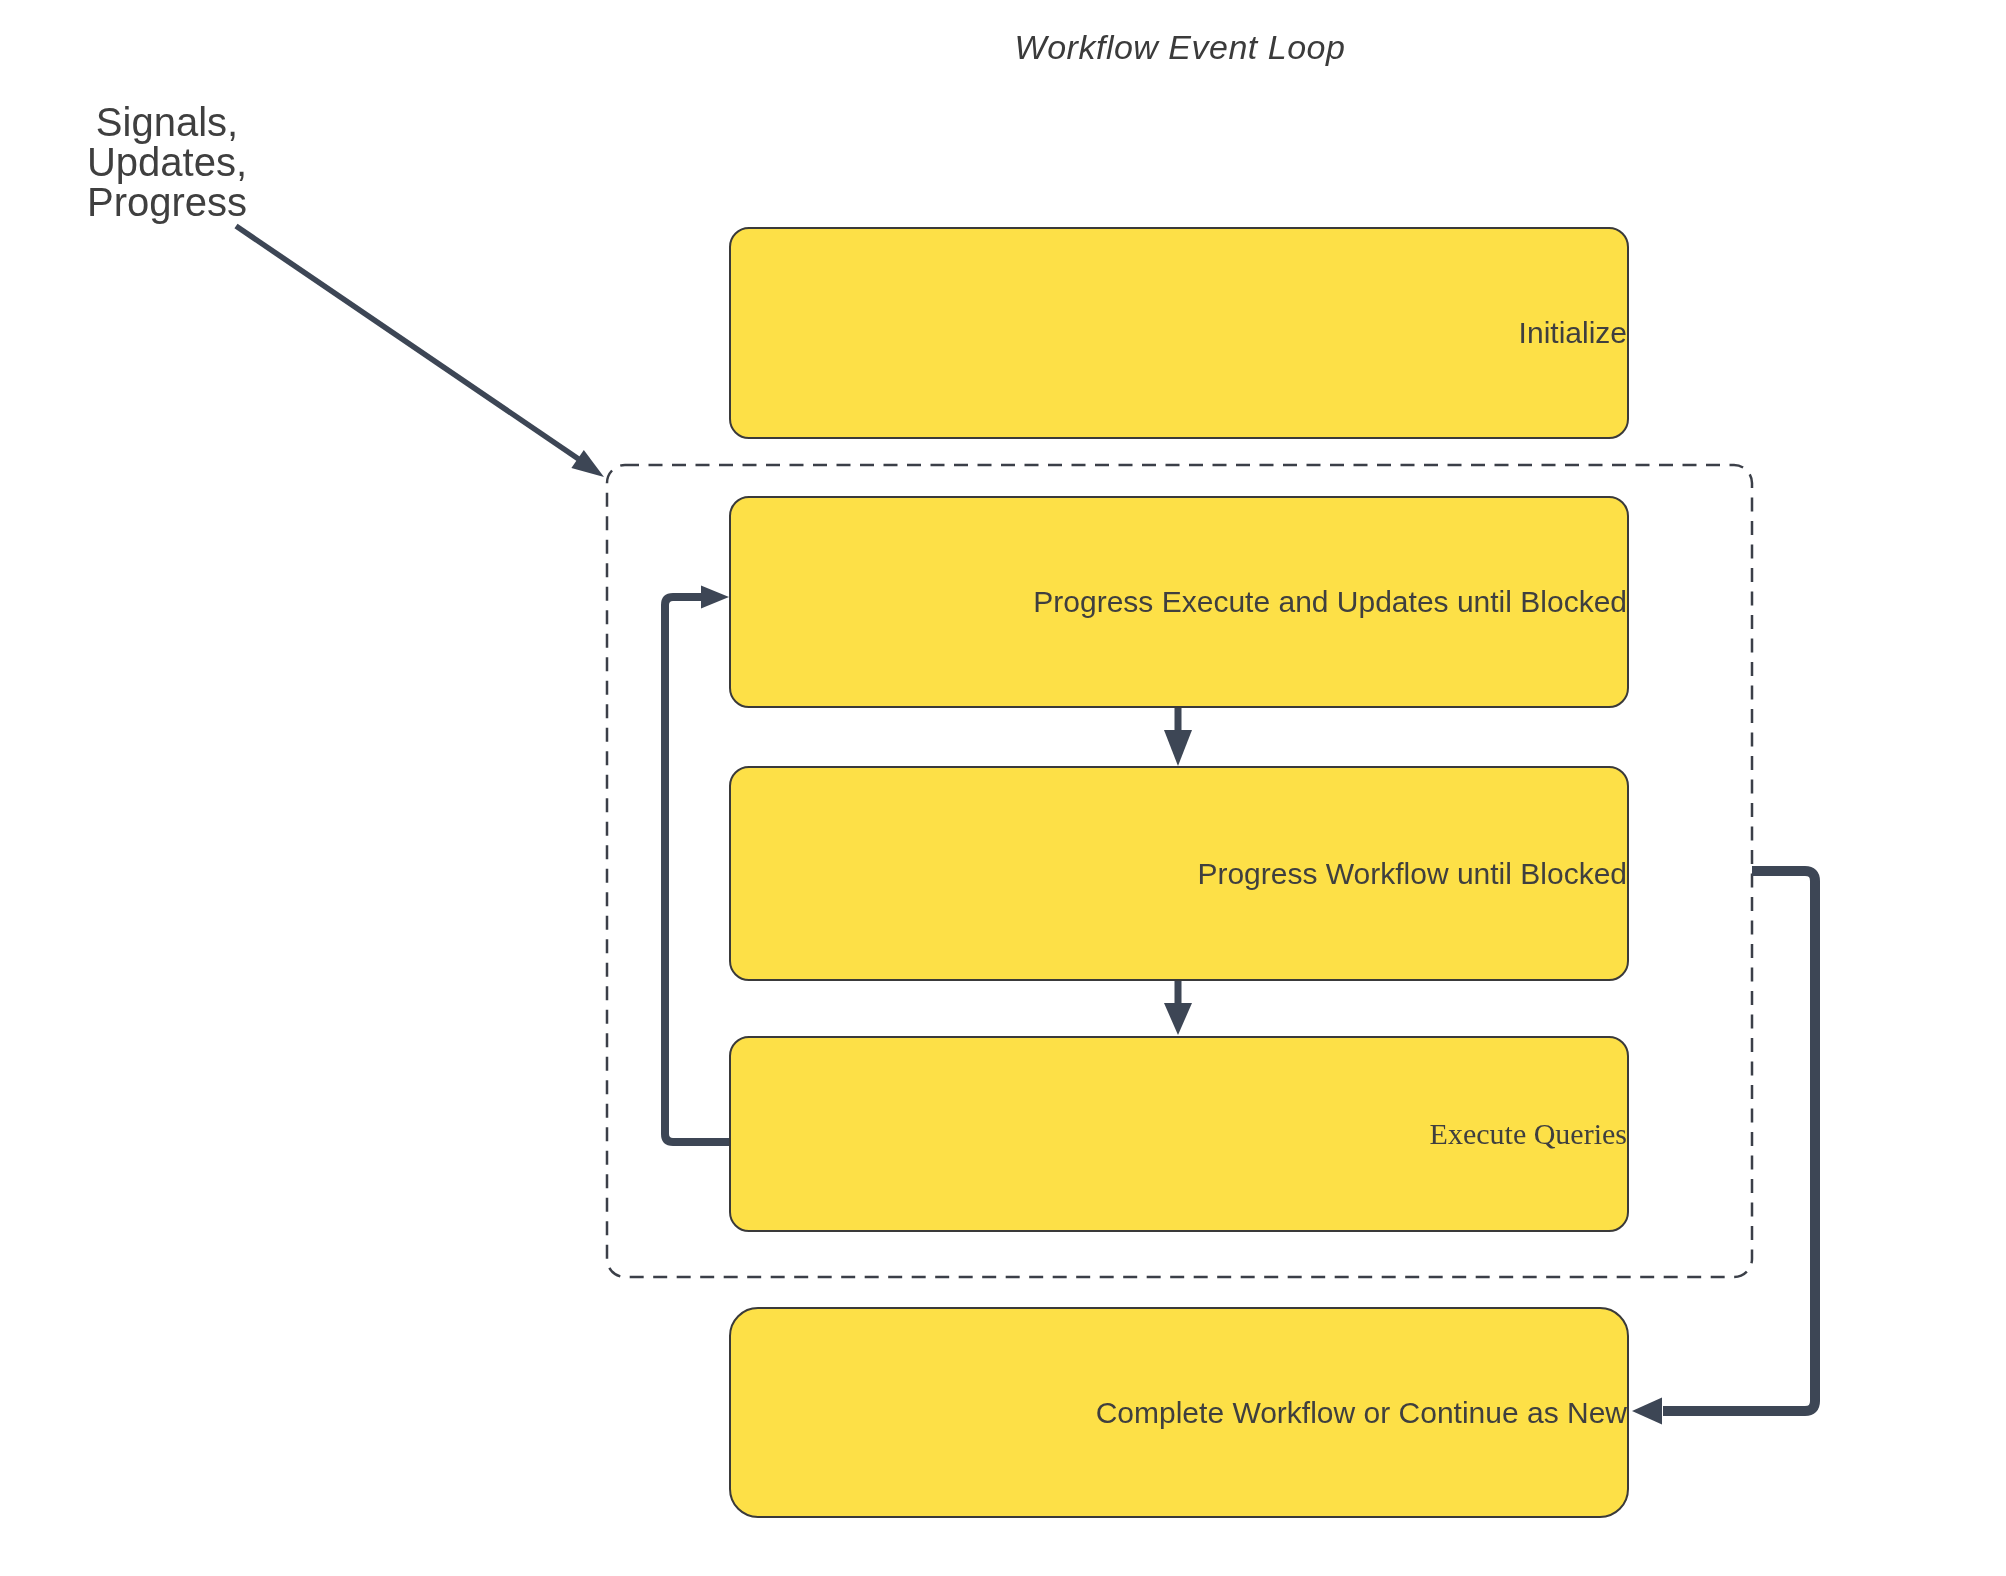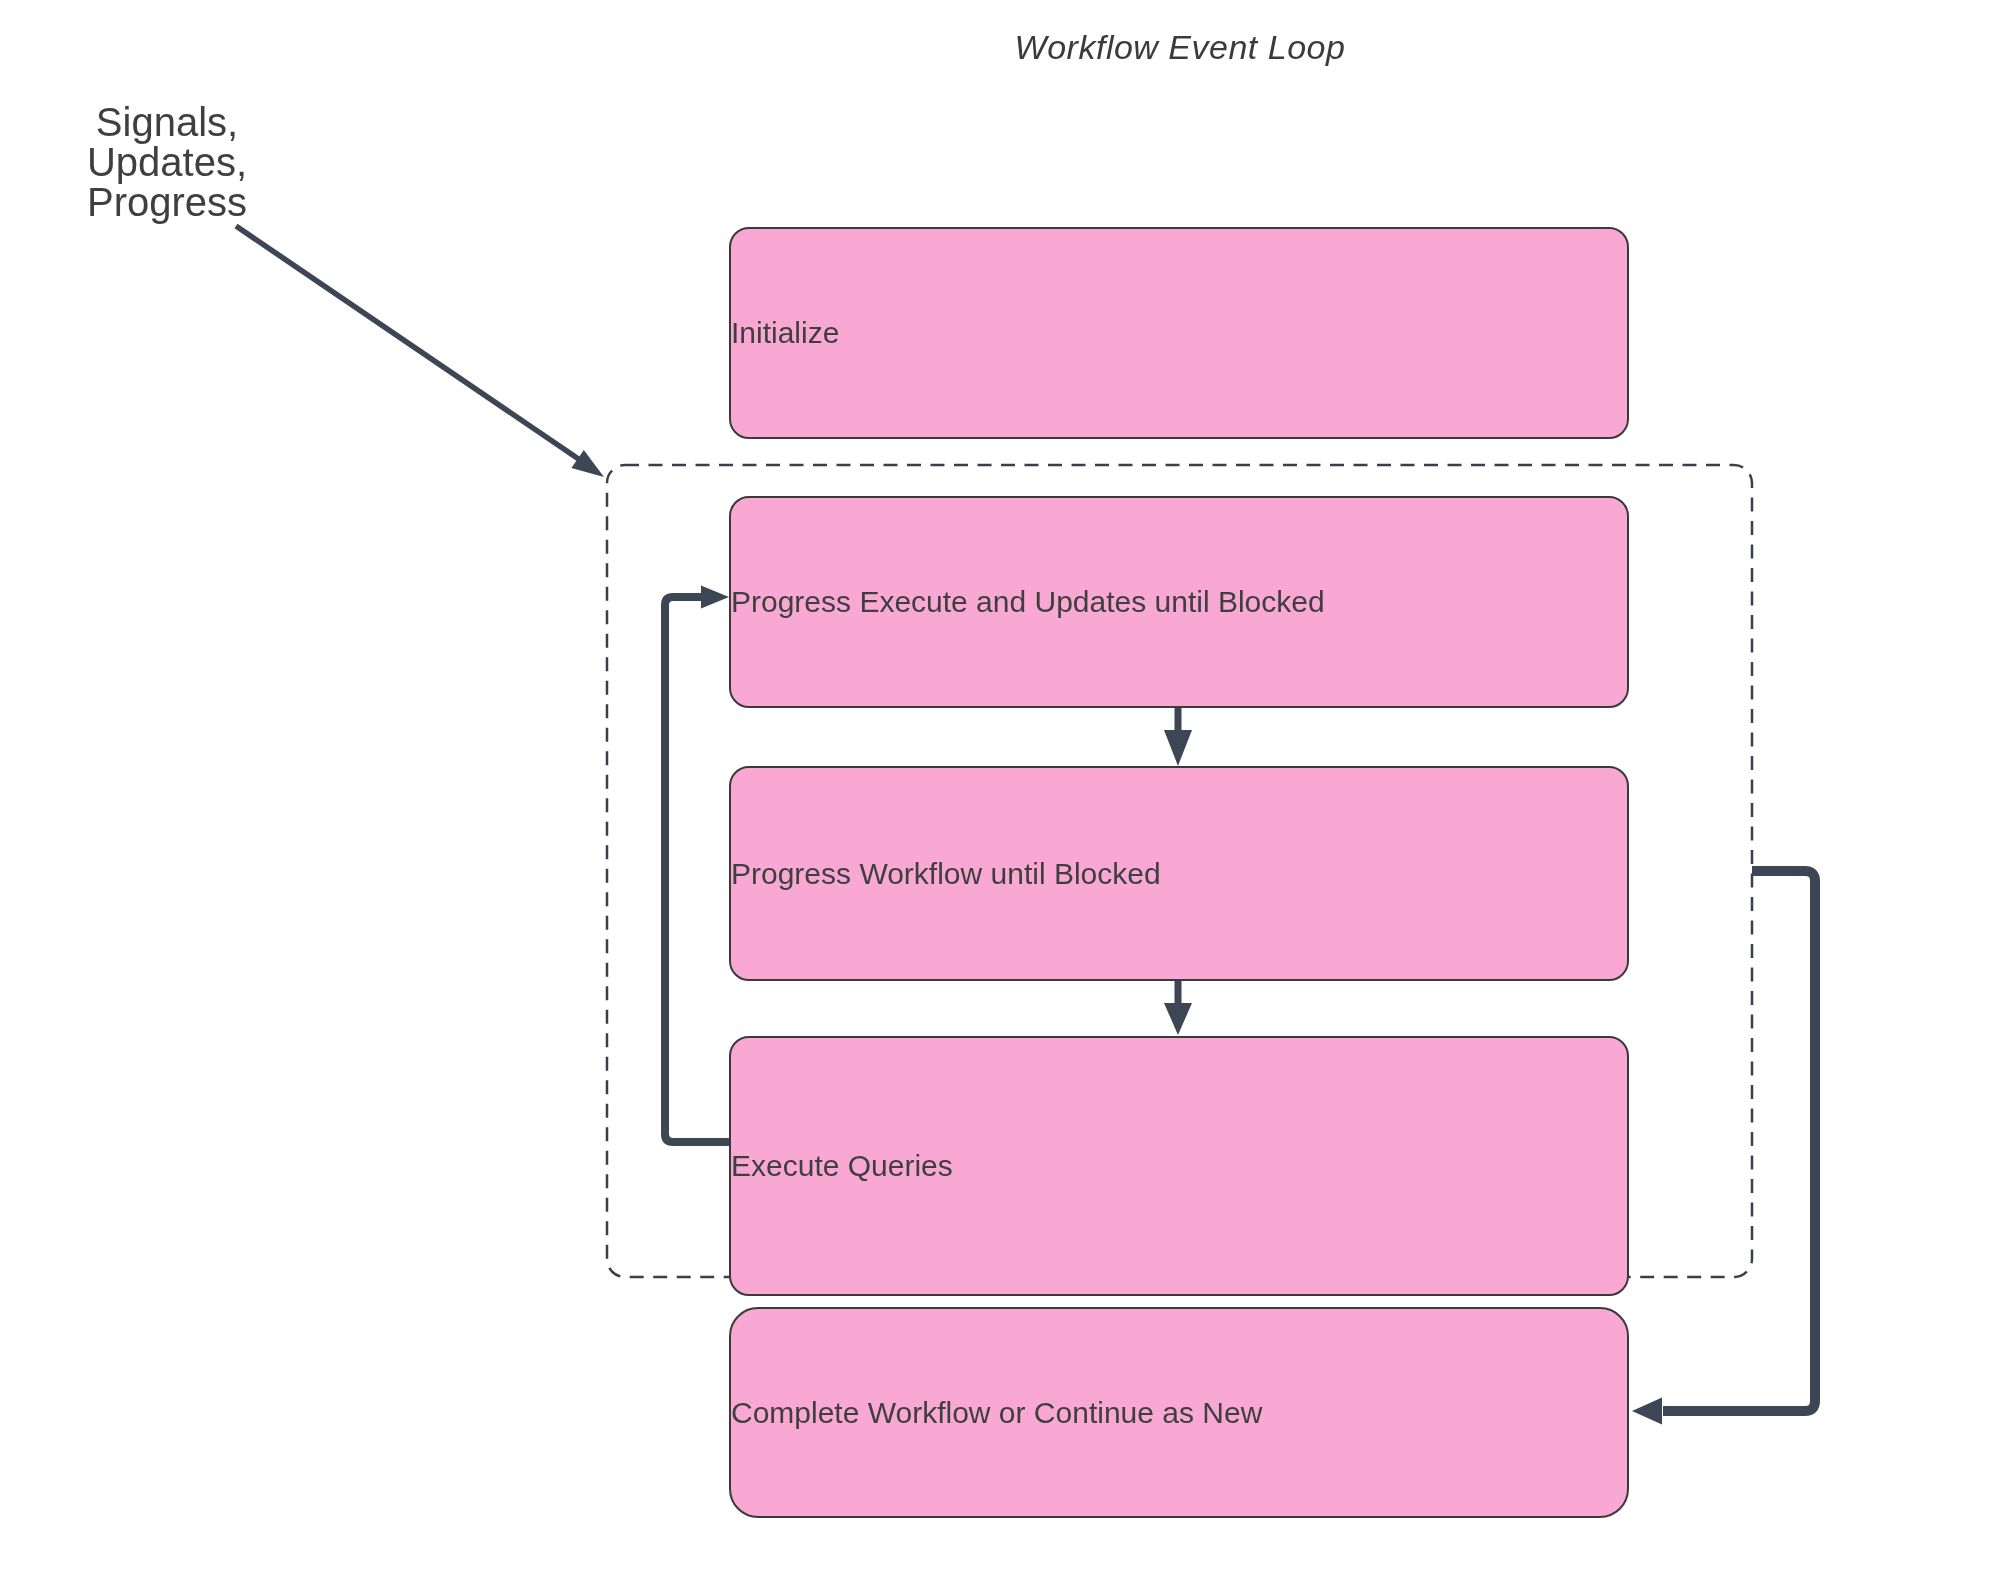--- a/index.html
+++ b/index.html
@@ -44,35 +44,35 @@
     font-size: 40px;
     line-height: 40px;
     color: #3f3f3f;
     z-index: 2;
   }
   .node {
     position: absolute;
     left: 729px;
     width: 900px;
     box-sizing: border-box;
-    background: #f9a8d4;
+    background: #fde047;
     border: 2px solid #3a3a3a;
     border-radius: 20px;
     display: flex;
     align-items: center;
-    justify-content: flex-start;
+    justify-content: flex-end;
     text-align: center;
     font-size: 30px;
     color: #3f3f3f;
     z-index: 2;
   }
   .node-initialize        { top: 227px;  height: 212px; }
   .node-progress-signals  { top: 496px;  height: 212px; }
   .node-progress-workflow { top: 766px;  height: 215px; }
-  .node-execute-queries   { top: 1036px; height: 260px; }
+  .node-execute-queries   { top: 1036px; height: 196px; font-family: Liberation Serif, serif; }
   .node-complete          { top: 1307px; height: 211px; border-radius: 29px; }
 </style>
 </head>
 <body>
 
 <div class="canvas">
 
   <svg class="diagram-svg" viewBox="0 0 2006 1576" xmlns="http://www.w3.org/2000/svg">
 
     <rect x="607" y="465" width="1145" height="812" rx="18" fill="none" stroke="#3b3f48" stroke-width="2.5" stroke-dasharray="14 9.5"></rect>

